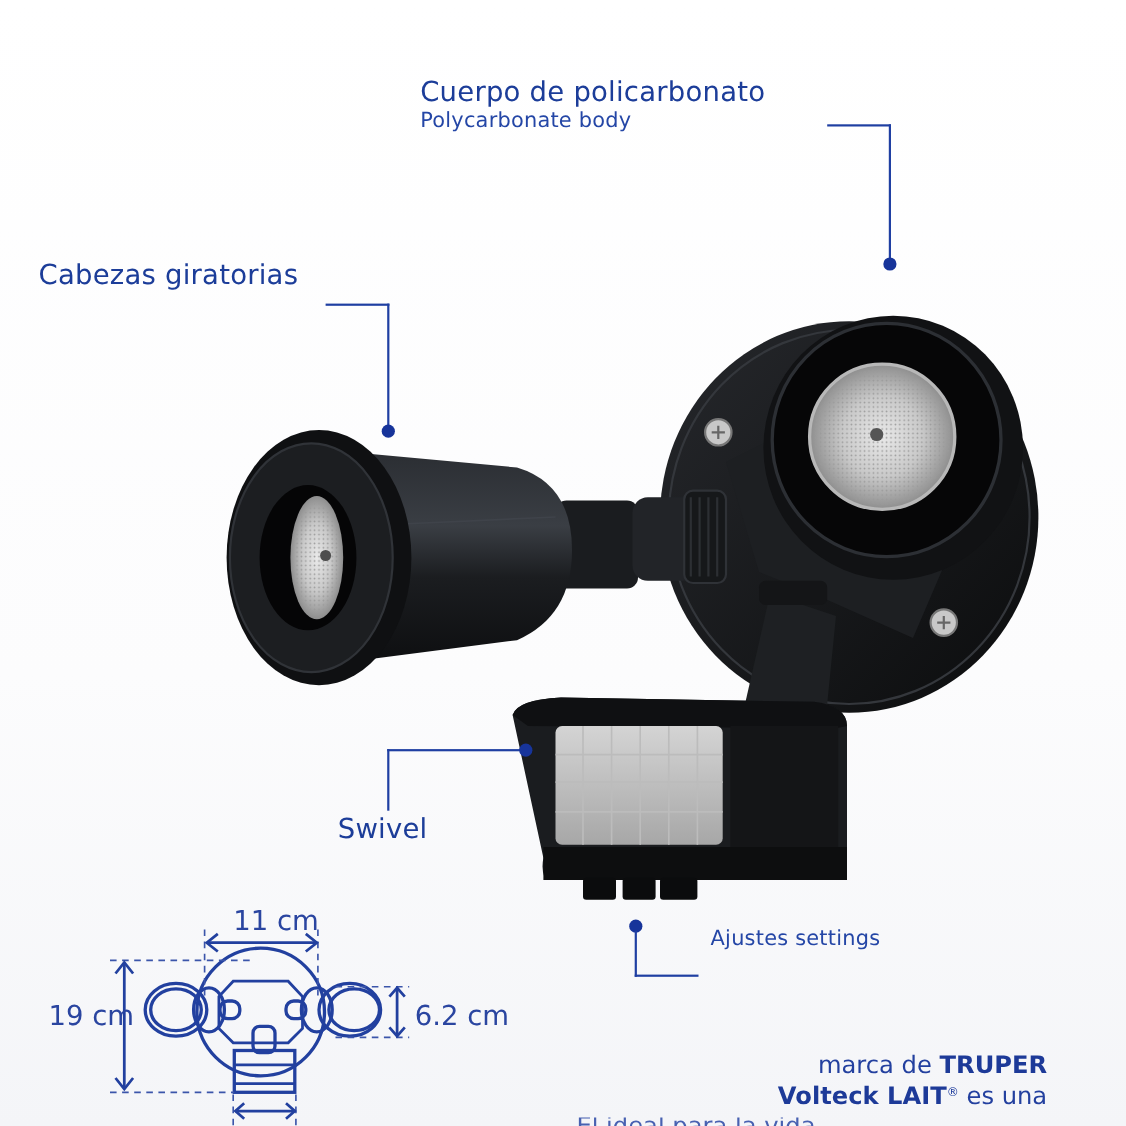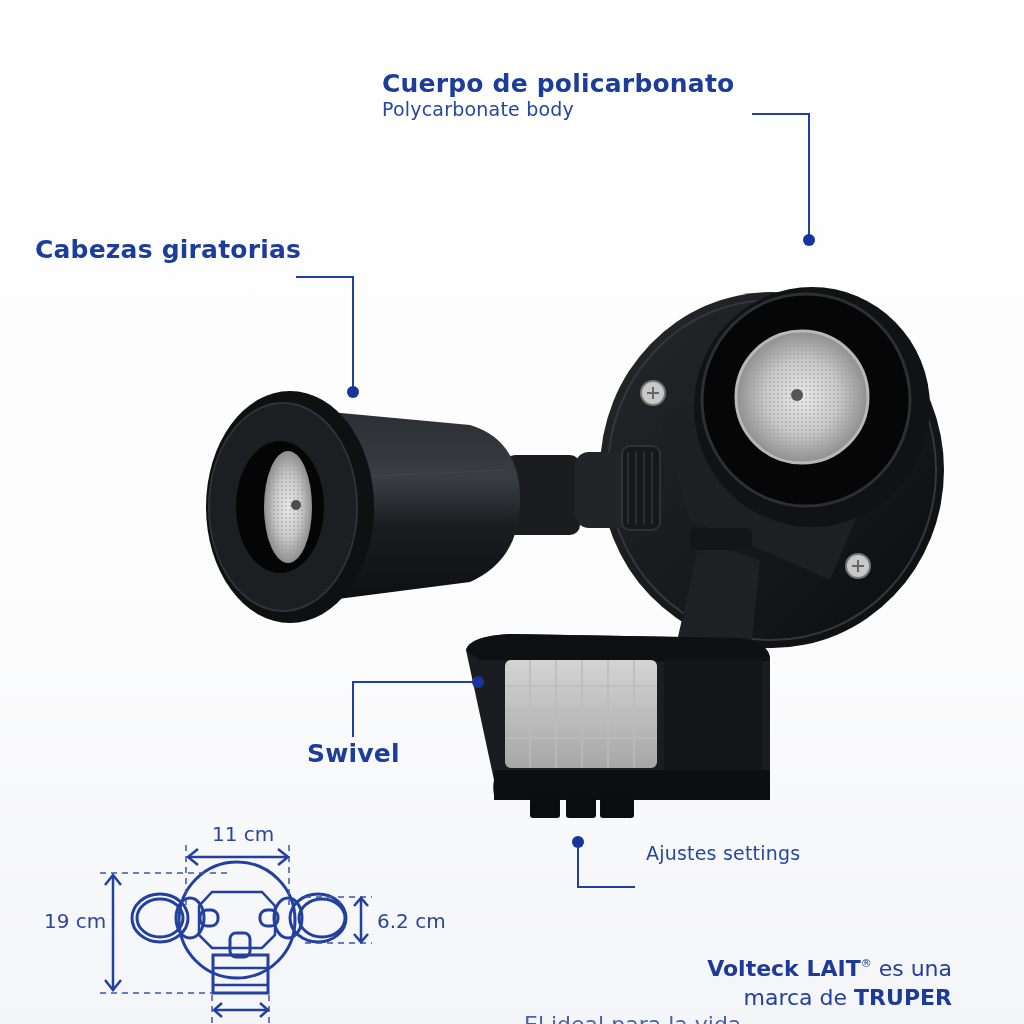--- a/index.html
+++ b/index.html
@@ -3,28 +3,28 @@
 <meta charset="utf-8">
 <style>
   html, body { margin: 0; padding: 0; }
   body {
     width: 1024px; height: 1024px; overflow: hidden; position: relative;
     background: linear-gradient(180deg, #ffffff 0%, #fcfcfd 60%, #f4f5f8 100%);
     font-family: "DejaVu Sans", "Liberation Sans", sans-serif;
     color: #1e3f9a;
   }
   .label { position: absolute; line-height: 1.14; }
-  .label .es { font-size: 25px; font-weight: 700; color: #1c3d99; letter-spacing: 0.2px; display: block; white-space: nowrap; }
+  .label .es { font-size: 25px; font-weight: 400; color: #1c3d99; letter-spacing: 0.2px; display: block; white-space: nowrap; }
   .label .en { font-size: 19px; font-weight: 400; color: #2446a6; letter-spacing: 0.2px; display: block; white-space: nowrap; }
   .leader { position: absolute; border-color: #1f3fa2; border-style: solid; border-width: 0; }
   .dot { position: absolute; width: 12px; height: 12px; border-radius: 50%; background: #17349a; }
 
   #product { position: absolute; left: 0; top: 0; width: 1024px; height: 1024px; }
 
-  .dim-label { position: absolute; font-size: 20px; color: #2a45a0; white-space: nowrap; }
+  .dim-label { position: absolute; font-size: 25px; color: #2a45a0; white-space: nowrap; }
 
   .brand { position: absolute; right: 72px; top: 955px; text-align: right; font-size: 22px; line-height: 1.3; color: #23409f; }
   .brand b { font-weight: 700; color: #1d3a98; }
   .brand sup { font-size: 11px; vertical-align: top; position: relative; top: 2px; }
   .cutline { position: absolute; left: 524px; top: 1016px; width: 440px; height: 8px; overflow: hidden; }
   .cutline span { display: block; font-size: 22px; color: #2a47a5; line-height: 1; margin-top: -2px; opacity: .85; white-space: nowrap; }
 </style>
 </head>
 <body>
 
@@ -179,23 +179,23 @@
 <div class="label" style="left:646px; top:843px;">
   <span class="en">Ajustes settings</span>
 </div>
 
 <div class="dim-label" style="left:212px; top:822px;">11 cm</div>
 <div class="dim-label" style="left:44px; top:909px;">19 cm</div>
 <div class="dim-label" style="left:377px; top:909px;">6.2 cm</div>
 
 <div class="brand">
   <div>
+    <span>marca de</span>
+    <b>TRUPER</b>
+  </div>
+  <div>
     <b>Volteck LAIT</b><sup>®</sup>
     <span>es una</span>
   </div>
-  <div>
-    <span>marca de</span>
-    <b>TRUPER</b>
-  </div>
 </div>
 <div class="cutline">
   <span>El ideal para la vida ... ... ...</span>
 </div>
 
 </body></html>

